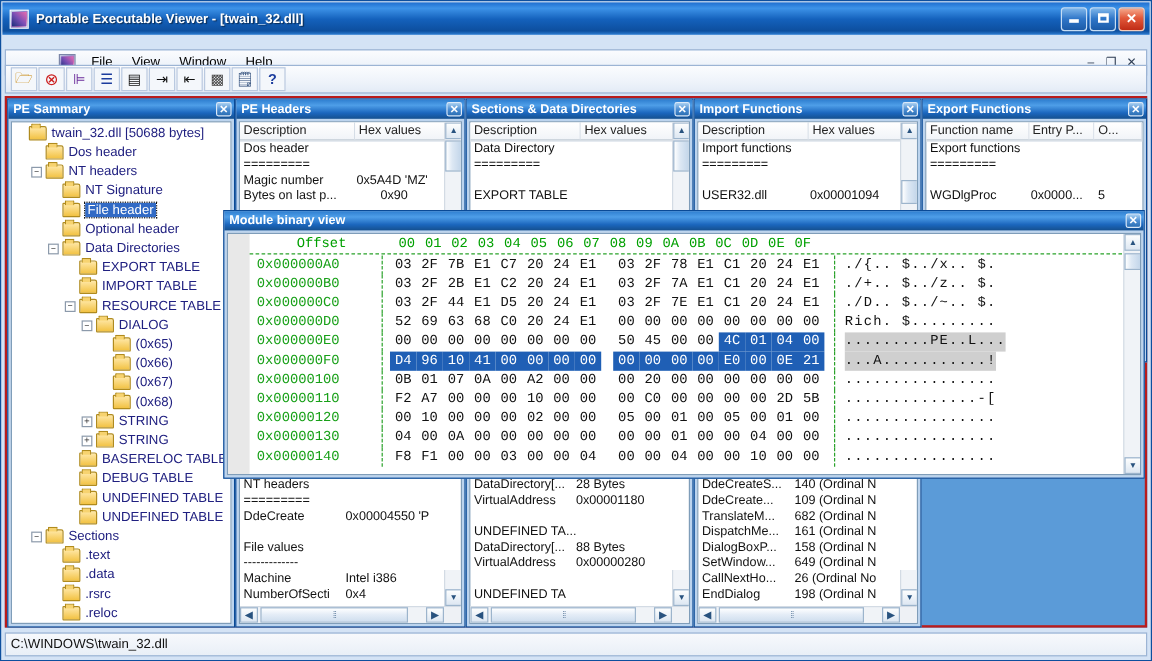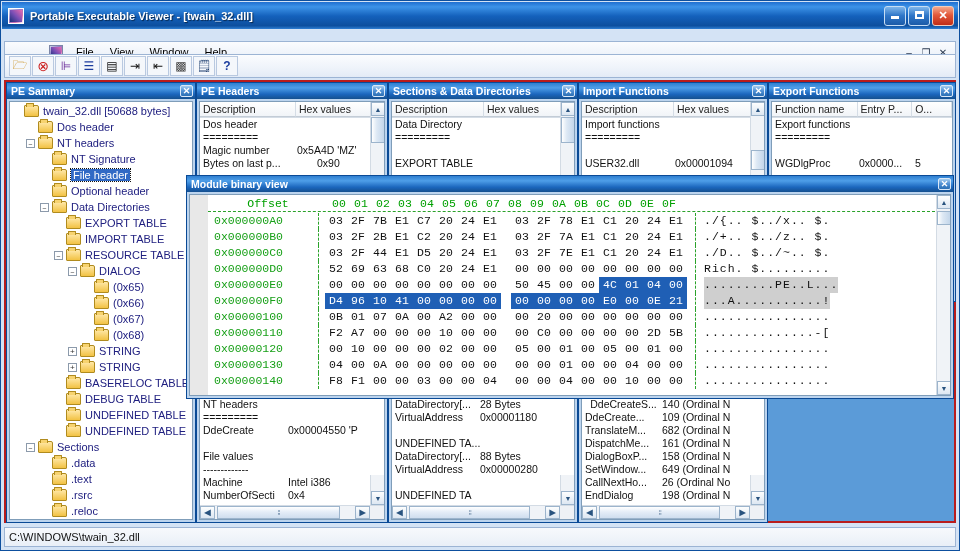--- a/index.html
+++ b/index.html
@@ -402,27 +402,27 @@
             <div class="tnode">
               <span class="ind" style="width: 14px;"></span>
               <span class="expander">–</span>
               <span class="folder"></span>
               <span class="tlabel">Sections</span>
             </div>
             <div class="tnode">
               <span class="ind" style="width: 28px;"></span>
               <span class="expander blank" style="width: 9px; margin-right: 3px; display: inline-block;"></span>
               <span class="folder"></span>
+              <span class="tlabel">.text</span>
+            </div>
+            <div class="tnode">
+              <span class="ind" style="width: 28px;"></span>
+              <span class="expander blank" style="width: 9px; margin-right: 3px; display: inline-block;"></span>
+              <span class="folder"></span>
               <span class="tlabel">.data</span>
-            </div>
-            <div class="tnode">
-              <span class="ind" style="width: 28px;"></span>
-              <span class="expander blank" style="width: 9px; margin-right: 3px; display: inline-block;"></span>
-              <span class="folder"></span>
-              <span class="tlabel">.text</span>
             </div>
             <div class="tnode">
               <span class="ind" style="width: 28px;"></span>
               <span class="expander blank" style="width: 9px; margin-right: 3px; display: inline-block;"></span>
               <span class="folder"></span>
               <span class="tlabel">.rsrc</span>
             </div>
             <div class="tnode">
               <span class="ind" style="width: 28px;"></span>
               <span class="expander blank" style="width: 9px; margin-right: 3px; display: inline-block;"></span>
@@ -671,21 +671,21 @@
           <div class="arw">▶</div>
           <div class="corner"></div>
         </div>
       </div>
     </div>
 
     <div class="panel" style="left:572px; top:310px; width:190px; height:131px;">
       <div class="pbody" style="top:2px;">
         <div class="rows" id="ip-rows" style="padding-top:2px">
             <div class="r">
-              <span class="a" style="width: 80px; flex: 0 0 auto; text-align: center;">DdeCreateS...</span>
+              <span class="a" style="width: 80px; flex: 0 0 auto;">DdeCreateS...</span>
               <span class="b" style="width: 100px; flex: 0 0 auto;">140 (Ordinal N</span>
             </div>
             <div class="r">
               <span class="a" style="width: 80px; flex: 0 0 auto;">DdeCreate...</span>
               <span class="b" style="width: 100px; flex: 0 0 auto;">109 (Ordinal N</span>
             </div>
             <div class="r">
               <span class="a" style="width: 80px; flex: 0 0 auto;">TranslateM...</span>
               <span class="b" style="width: 100px; flex: 0 0 auto;">682 (Ordinal N</span>
             </div>

